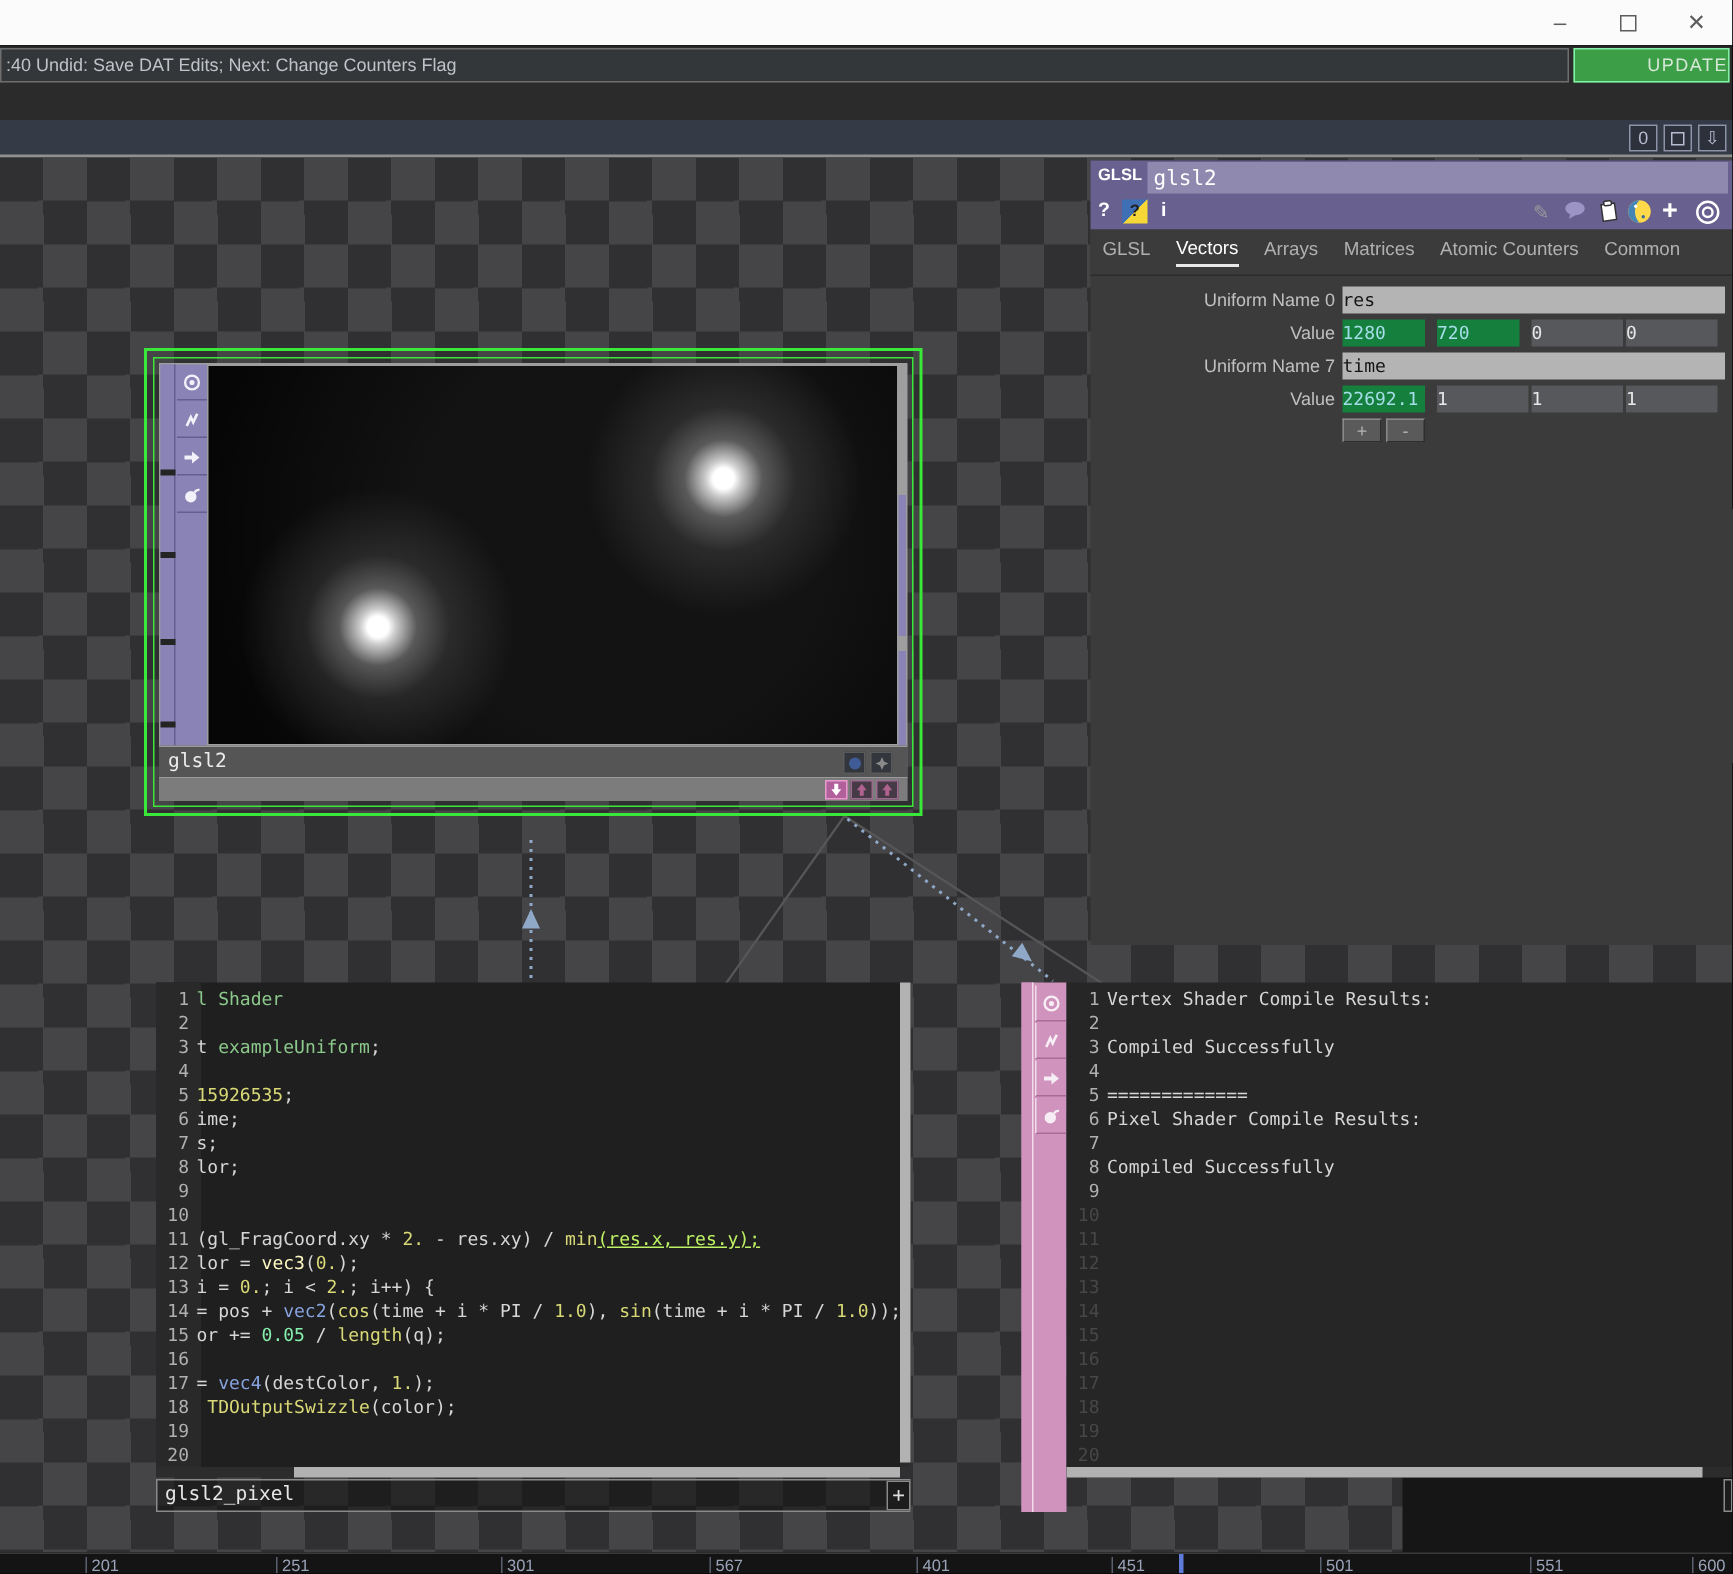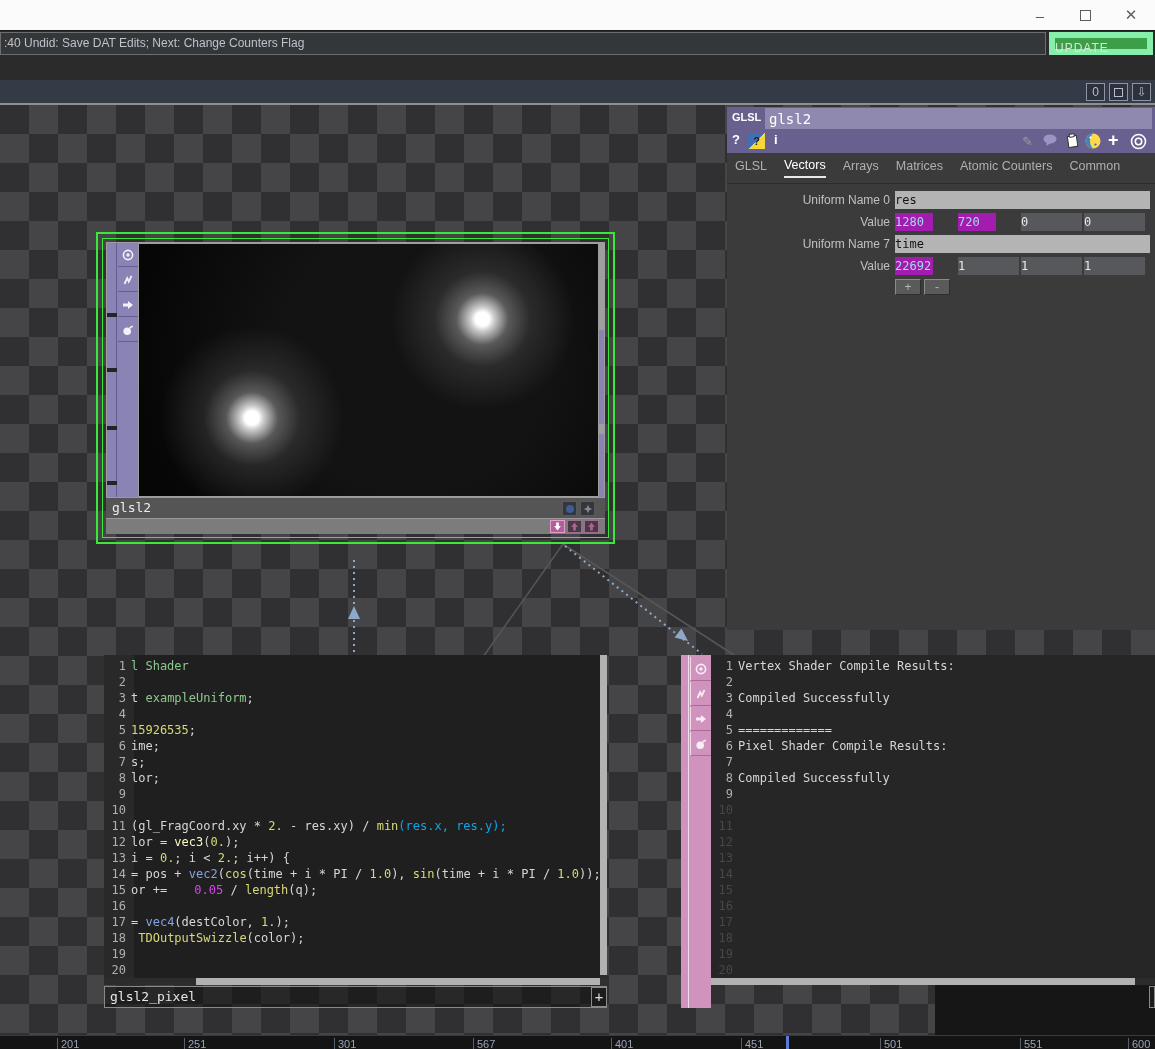--- a/index.html
+++ b/index.html
@@ -11,21 +11,21 @@
   .titlebar { position:absolute; left:0; top:0; width:1155px; height:30px; background:#fbfbfb; }
   .wctrl { position:absolute; top:4px; width:22px; height:22px; display:flex; align-items:center;
            justify-content:center; color:#5c5c5c; font-size:15px; cursor:pointer; }
   .wmin{ left:1029px; } .wmax{ left:1074px; } .wclose{ left:1120px; }
   .maxbox{ width:11px; height:11px; border:1.5px solid #5c5c5c; }
 
   .statusbar { position:absolute; left:0; top:31px; width:1155px; height:25px; background:#2b2b2b; }
   .statusbox { position:absolute; left:0; top:1px; width:1046px; height:23px; background:#33373a;
                border:1px solid #6e6e6e; color:#bfc3c7; font-size:12px; line-height:21px; padding-left:3px; }
   .updatebtn { position:absolute; left:1049px; top:1px; width:104px; height:23px; background:#3c9e47;
-               border:6px solid #86efac; color:#d8e8d8; font-size:12px; text-align:left; line-height:21px;
+               border:1px solid #86efac; color:#d8e8d8; font-size:12px; text-align:right; line-height:21px;
                letter-spacing:1px; cursor:pointer; }
 
   .row2 { position:absolute; left:0; top:56px; width:1155px; height:24px; background:#2b2b2b; }
   .toolbar { position:absolute; left:0; top:80px; width:1155px; height:25px; background:#343a46;
              border-bottom:2px solid #8f8f8f; }
   .tbtn { position:absolute; top:3px; width:19px; height:18px; border:1px solid #8c94a8; background:#2c313c;
           color:#b6bdd0; font-size:12px; display:flex; align-items:center; justify-content:center; cursor:pointer; }
   .tb0{ left:1086px; } .tb1{ left:1109px; } .tb2{ left:1132px; }
   .tbsq{ width:9px; height:9px; border:1.5px solid #b6bdd0; }
 
@@ -93,21 +93,21 @@
             background:linear-gradient(135deg,#3f6fb5 50%,#f5d838 50%); color:#222; font-size:11px;
             font-weight:bold; text-align:center; line-height:16px; cursor:pointer; }
   .ricon { position:absolute; top:3px; cursor:pointer; }
   .ptabs { position:absolute; left:0; top:46px; width:428px; height:31px; background:#3b3b3b;
            border-bottom:1px solid #2c2c2c; display:flex; align-items:center; padding-left:8px; gap:17px; }
   .ptab { color:#b0b0b0; font-size:12.5px; padding-bottom:4px; cursor:pointer; }
   .ptab.active { color:#fff; border-bottom:2px solid #e8e8e8; }
   .plabel { position:absolute; width:163px; text-align:right; color:#c0c0c0; font-size:12px; }
   .pfield { position:absolute; height:18px; border:none; font:12px "DejaVu Sans Mono", monospace; padding-left:0; }
   .pfield.namefield { width:255px; background:#b4b4b4; color:#141414; }
-  .pfield.expr { width:38px; background:#a21caf; color:#a5dde8; }
+  .pfield.expr { width:55px; background:#15803d; color:#a5dde8; }
   .pfield.def { width:61px; background:#56585b; color:#e8e8e8; }
   .pmbtn { position:absolute; width:26px; height:16px; background:#5a5a5a; color:#b5b5b5;
            border-top:1px solid #8a8a8a; border-left:1px solid #8a8a8a;
            border-right:1px solid #2e2e2e; border-bottom:1px solid #2e2e2e;
            font-size:12px; text-align:center; line-height:14px; cursor:pointer; }
 
   
   .timeline { position:absolute; left:0; top:1035px; width:1155px; height:14px; background:#141414;
               border-top:1px solid #3a3a3a; overflow:hidden; }
   .ruler-label { position:absolute; top:2px; height:12px; border-left:1px solid #59606e;
@@ -233,25 +233,25 @@
           <div class="code-row"><span class="lnum">1</span><span class="ltext"><span style="color: rgb(140, 201, 140);">l Shader</span></span></div>
           <div class="code-row"><span class="lnum">2</span><span class="ltext"></span></div>
           <div class="code-row"><span class="lnum">3</span><span class="ltext"><span style="color: rgb(214, 214, 214);">t </span><span style="color: rgb(140, 201, 140);">exampleUniform</span><span style="color: rgb(214, 214, 214);">;</span></span></div>
           <div class="code-row"><span class="lnum">4</span><span class="ltext"></span></div>
           <div class="code-row"><span class="lnum">5</span><span class="ltext"><span style="color: rgb(217, 217, 119);">15926535</span><span style="color: rgb(214, 214, 214);">;</span></span></div>
           <div class="code-row"><span class="lnum">6</span><span class="ltext"><span style="color: rgb(214, 214, 214);">ime;</span></span></div>
           <div class="code-row"><span class="lnum">7</span><span class="ltext"><span style="color: rgb(214, 214, 214);">s;</span></span></div>
           <div class="code-row"><span class="lnum">8</span><span class="ltext"><span style="color: rgb(214, 214, 214);">lor;</span></span></div>
           <div class="code-row"><span class="lnum">9</span><span class="ltext"></span></div>
           <div class="code-row"><span class="lnum">10</span><span class="ltext"></span></div>
-          <div class="code-row"><span class="lnum">11</span><span class="ltext"><span style="color: rgb(214, 214, 214);">(gl_FragCoord.xy * </span><span style="color: rgb(217, 217, 119);">2.</span><span style="color: rgb(214, 214, 214);"> - res.xy) / </span><span style="color: rgb(217, 217, 119);">min</span><span style="color: #0ea5e9;">(res.x, res.y);</span></span></div>
+          <div class="code-row"><span class="lnum">11</span><span class="ltext"><span style="color: rgb(214, 214, 214);">(gl_FragCoord.xy * </span><span style="color: rgb(217, 217, 119);">2.</span><span style="color: rgb(214, 214, 214);"> - res.xy) / </span><span style="color: rgb(217, 217, 119);">min</span><span style="color: #bef264; text-decoration: underline;">(res.x, res.y);</span></span></div>
           <div class="code-row"><span class="lnum">12</span><span class="ltext"><span style="color: rgb(214, 214, 214);">lor = </span><span style="color: #fef9c3;">vec3</span><span style="color: rgb(214, 214, 214);">(</span><span style="color: rgb(217, 217, 119);">0.</span><span style="color: rgb(214, 214, 214);">);</span></span></div>
           <div class="code-row"><span class="lnum">13</span><span class="ltext"><span style="color: rgb(214, 214, 214);">i = </span><span style="color: rgb(217, 217, 119);">0.</span><span style="color: rgb(214, 214, 214);">; i &lt; </span><span style="color: rgb(217, 217, 119);">2.</span><span style="color: rgb(214, 214, 214);">; i++) {</span></span></div>
           <div class="code-row"><span class="lnum">14</span><span class="ltext"><span style="color: rgb(214, 214, 214);">= pos + </span><span style="color: rgb(135, 163, 224);">vec2</span><span style="color: rgb(214, 214, 214);">(</span><span style="color: rgb(217, 217, 119);">cos</span><span style="color: rgb(214, 214, 214);">(time + i * PI / </span><span style="color: rgb(217, 217, 119);">1.0</span><span style="color: rgb(214, 214, 214);">), </span><span style="color: rgb(217, 217, 119);">sin</span><span style="color: rgb(214, 214, 214);">(time + i * PI / </span><span style="color: rgb(217, 217, 119);">1.0</span><span style="color: rgb(214, 214, 214);">));</span></span></div>
-          <div class="code-row"><span class="lnum">15</span><span class="ltext"><span style="color: rgb(214, 214, 214);">or += </span><span style="color: #d946ef; margin-left: 20px;">0.05</span><span style="color: rgb(214, 214, 214);"> / </span><span style="color: rgb(217, 217, 119);">length</span><span style="color: rgb(214, 214, 214);">(q);</span></span></div>
+          <div class="code-row"><span class="lnum">15</span><span class="ltext"><span style="color: rgb(214, 214, 214);">or += </span><span style="color: #86efac;">0.05</span><span style="color: rgb(214, 214, 214);"> / </span><span style="color: rgb(217, 217, 119);">length</span><span style="color: rgb(214, 214, 214);">(q);</span></span></div>
           <div class="code-row"><span class="lnum">16</span><span class="ltext"></span></div>
           <div class="code-row"><span class="lnum">17</span><span class="ltext"><span style="color: rgb(214, 214, 214);">= </span><span style="color: rgb(135, 163, 224);">vec4</span><span style="color: rgb(214, 214, 214);">(destColor, </span><span style="color: rgb(217, 217, 119);">1.</span><span style="color: rgb(214, 214, 214);">);</span></span></div>
           <div class="code-row"><span class="lnum">18</span><span class="ltext"><span style="color: rgb(214, 214, 214);"> </span><span style="color: rgb(217, 217, 119);">TDOutputSwizzle</span><span style="color: rgb(214, 214, 214);">(color);</span></span></div>
           <div class="code-row"><span class="lnum">19</span><span class="ltext"></span></div>
           <div class="code-row"><span class="lnum">20</span><span class="ltext"></span></div>
         </div>
     </div>
     <div class="vscroll" style="left:496px;top:0;height:323px">
       <div class="vthumb" style="top:0;height:320px"></div>
     </div>

